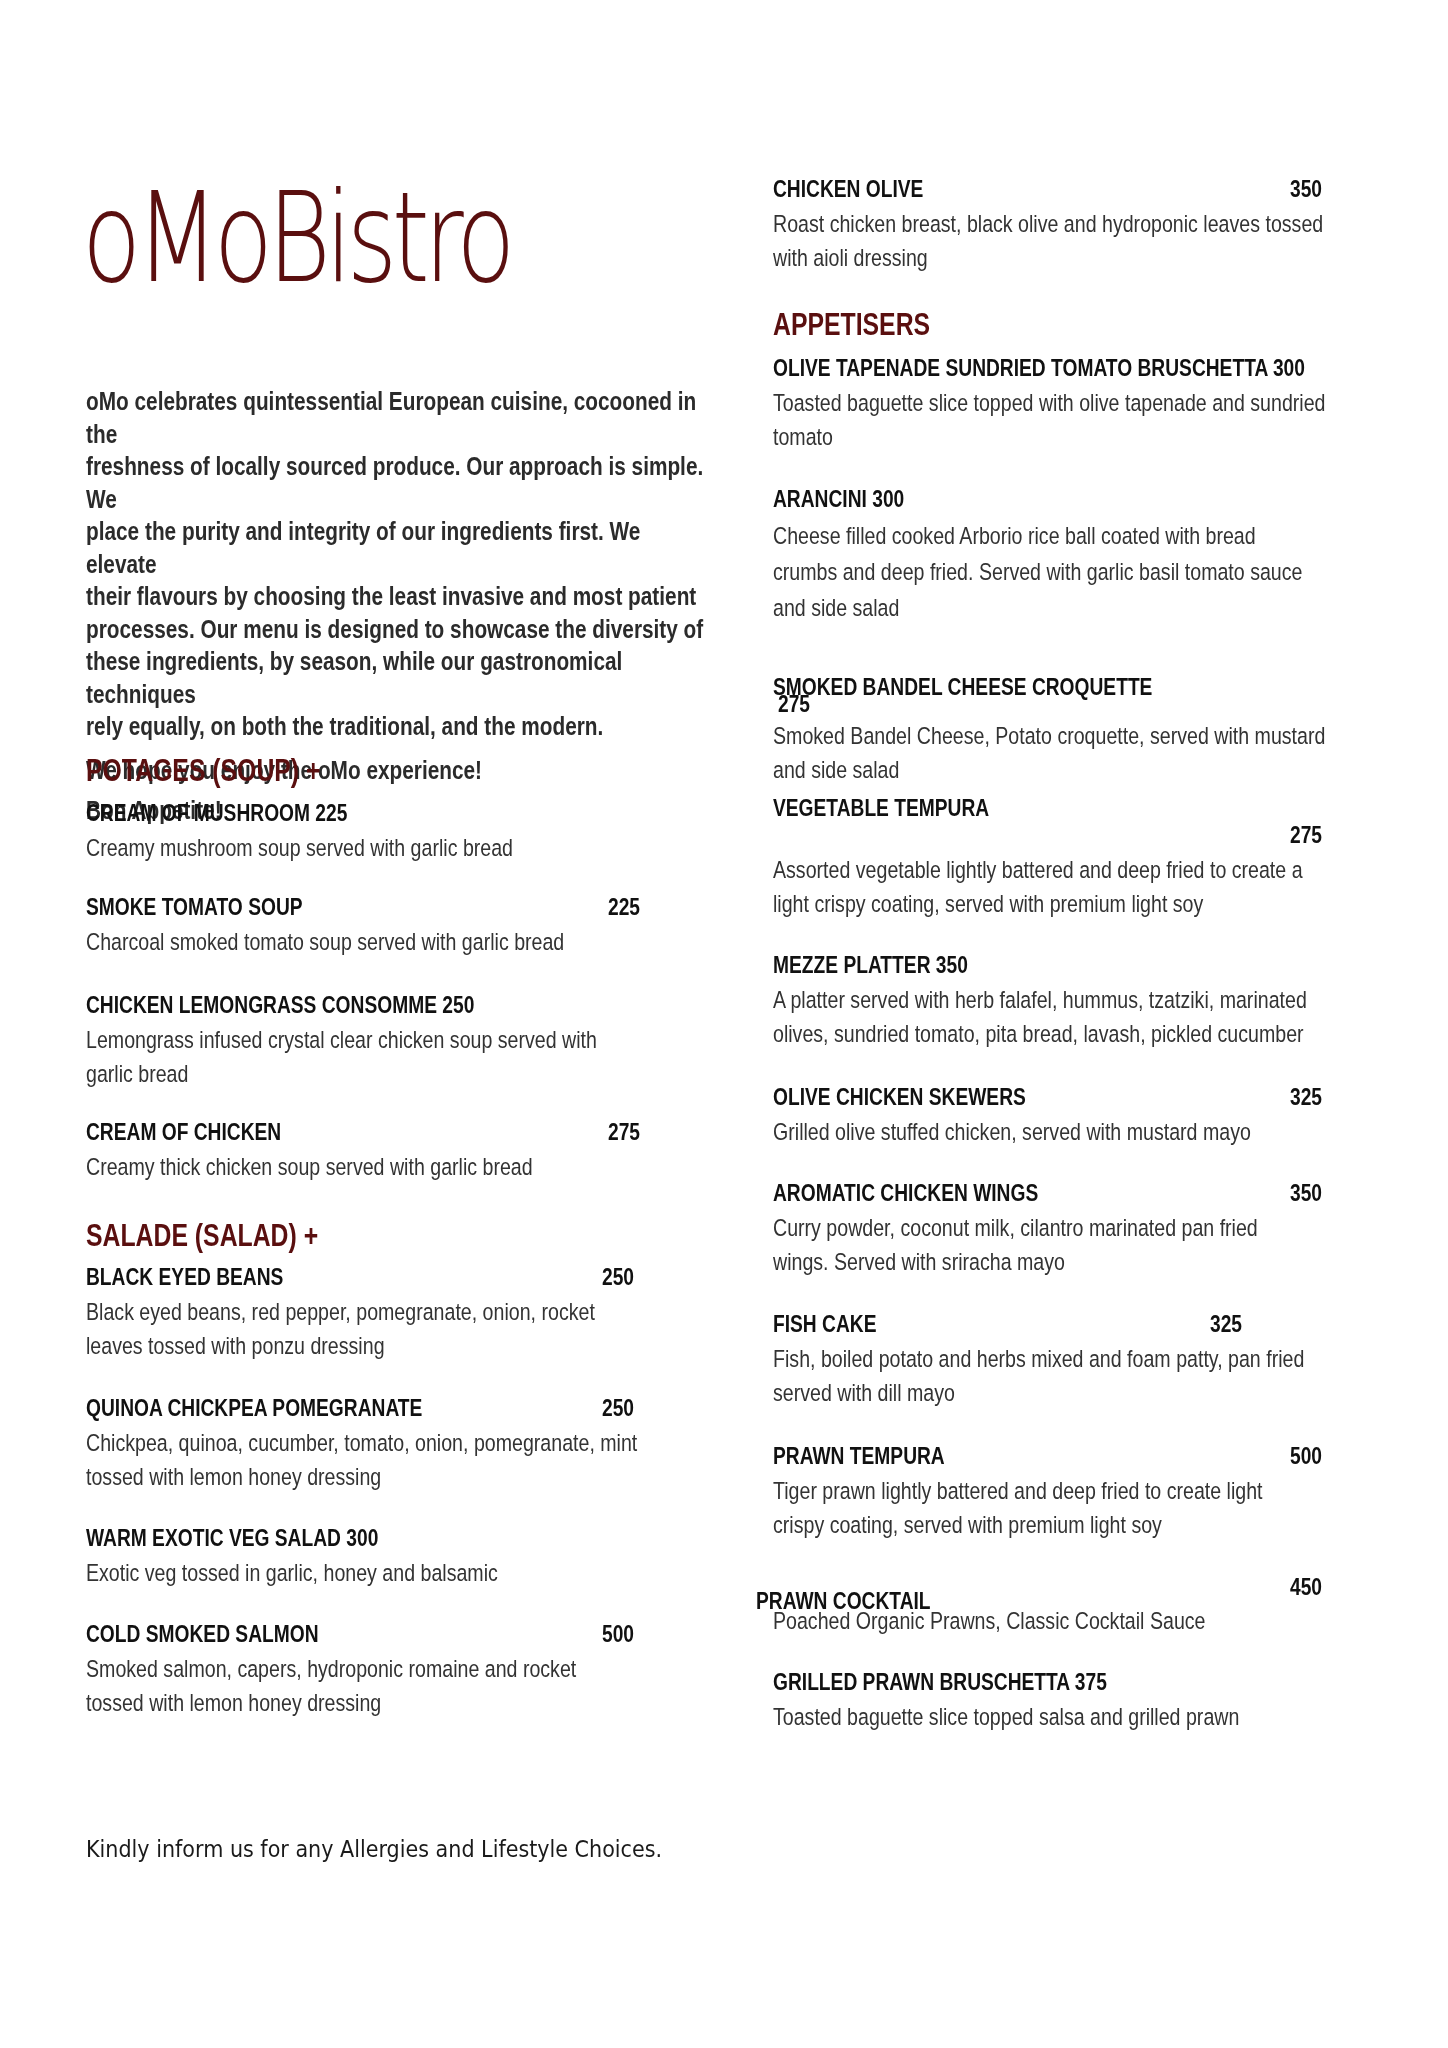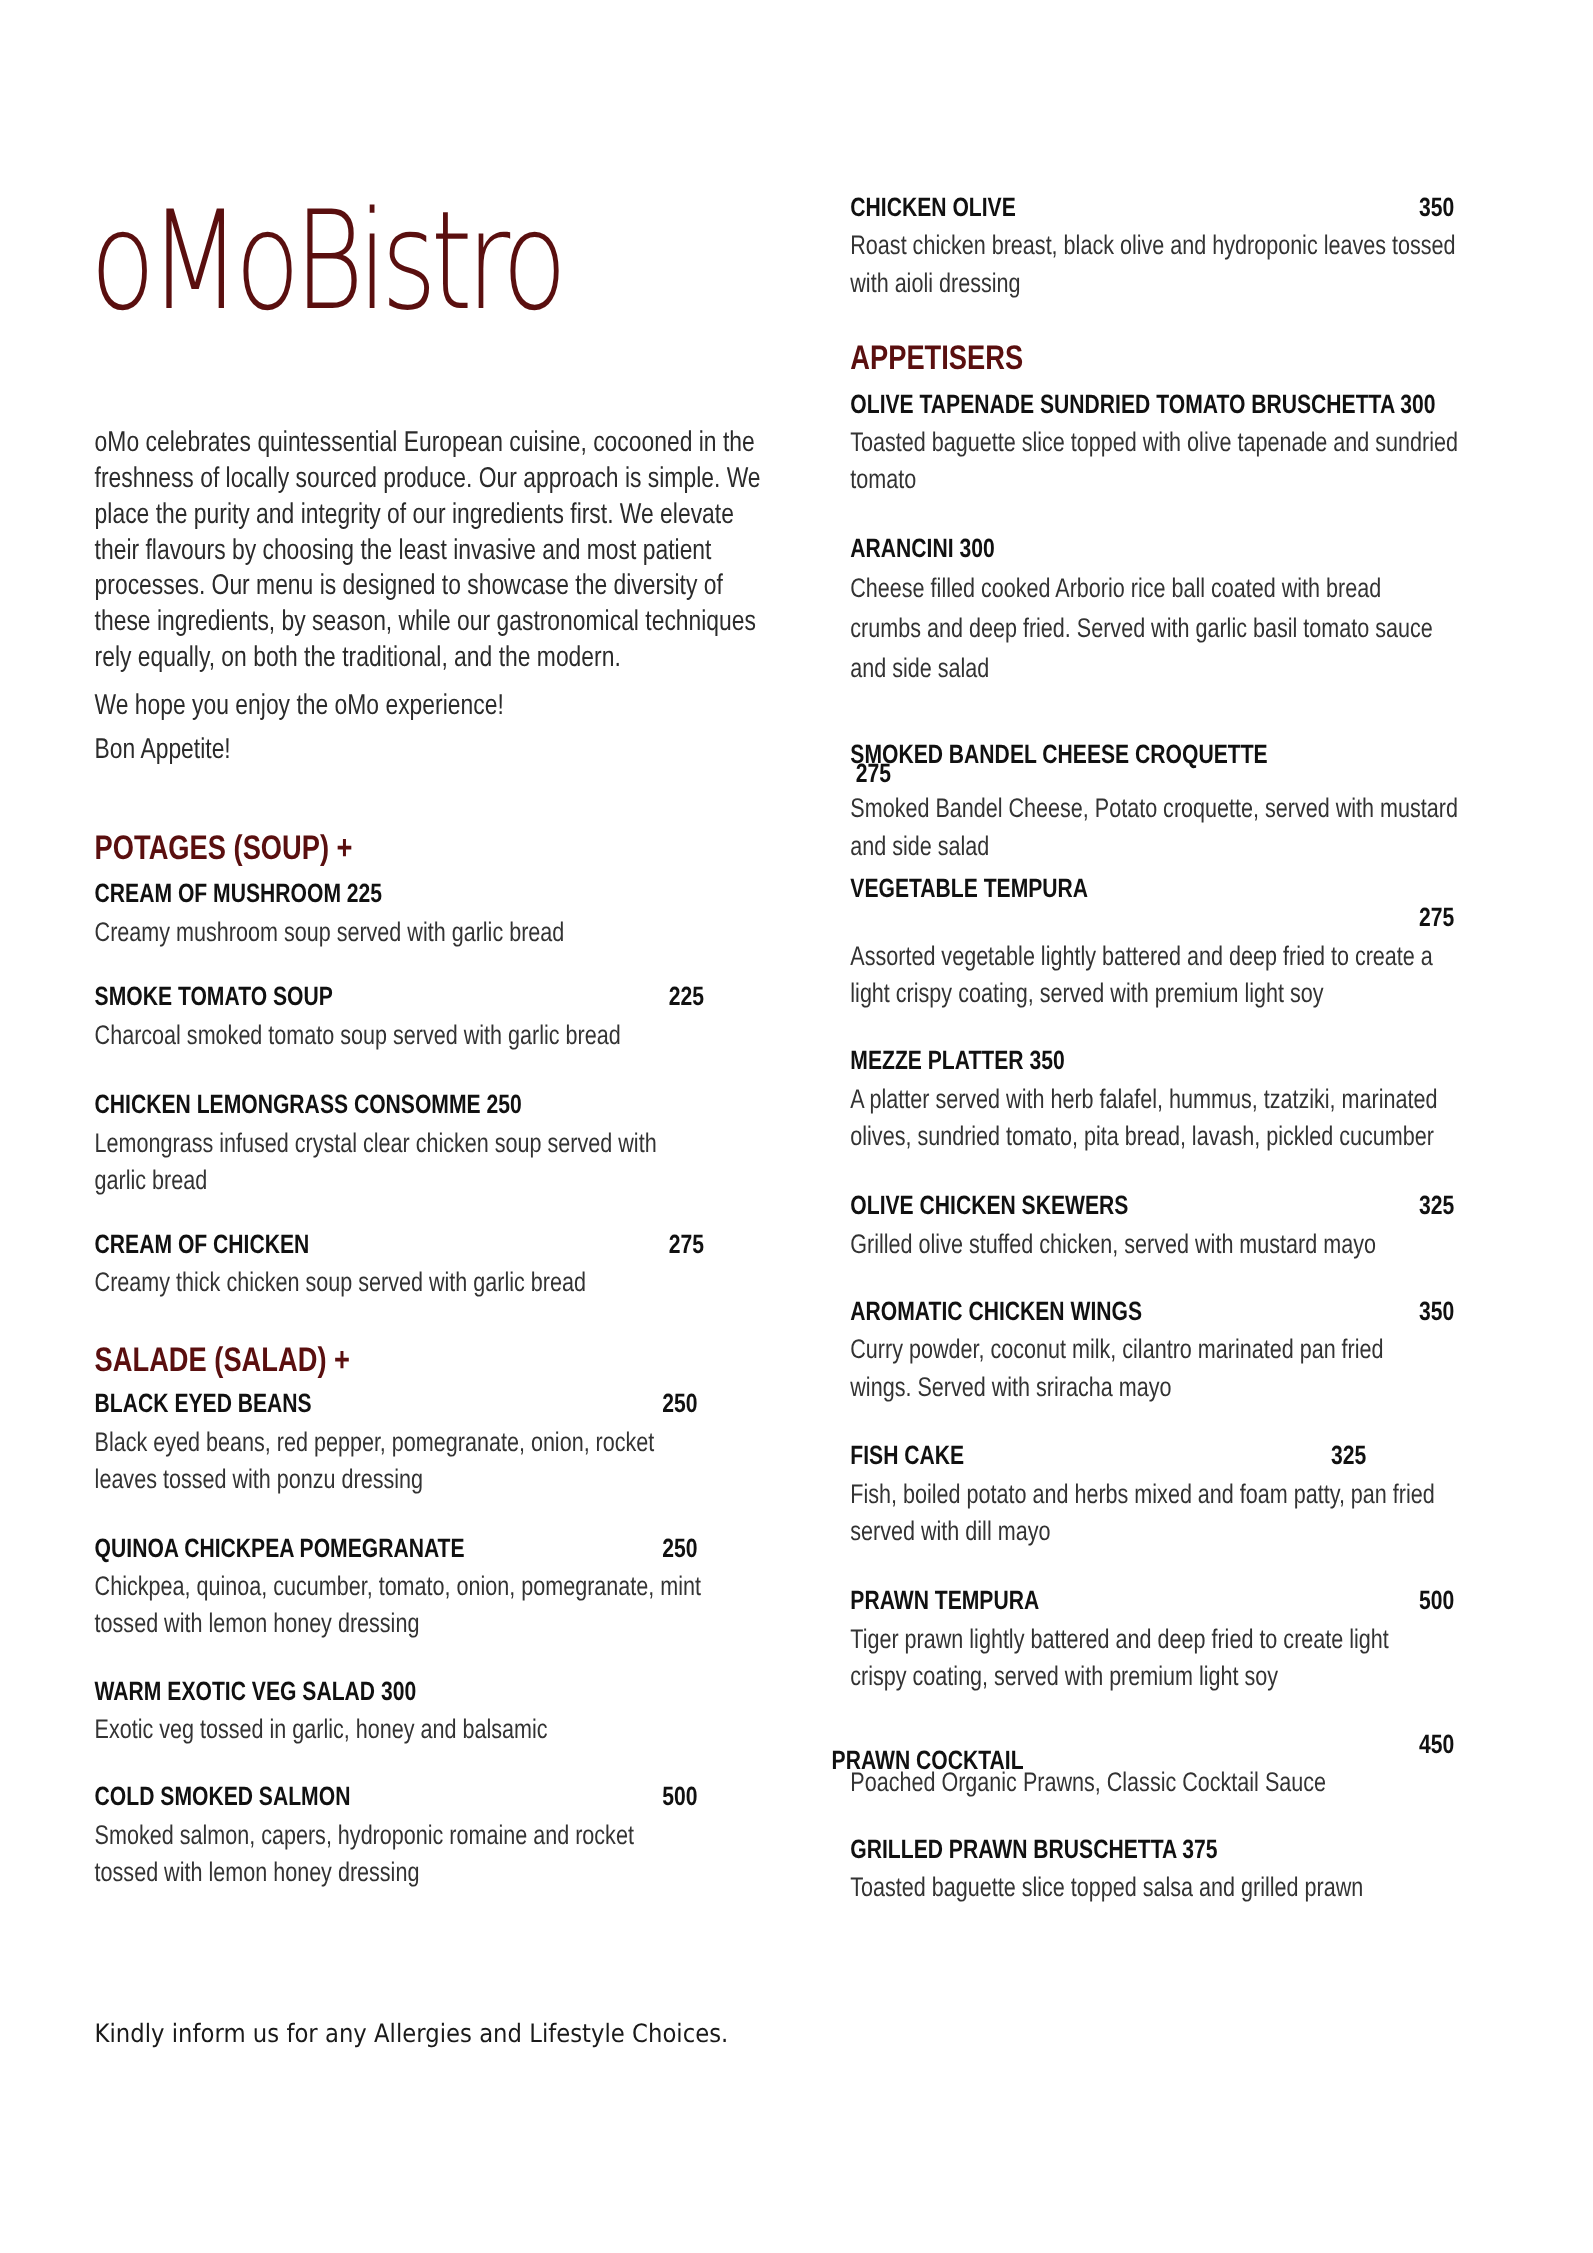--- a/index.html
+++ b/index.html
@@ -28,20 +28,21 @@
       letter-spacing: -7px;
       transform: scaleX(0.78);
       transform-origin: left top;
       white-space: nowrap;
     }
 
     .intro {
       left: 86px;
       top: 385px;
       width: 620px;
+      font-weight: bold;
     }
     .intro p {
       margin: 0;
       font-family: "Liberation Sans Narrow", "Liberation Sans", sans-serif;
       font-size: 26px;
       line-height: 32.5px;
       color: #2b2b2b;
       transform: scaleX(0.8);
       transform-origin: left top;
       width: 775px;

